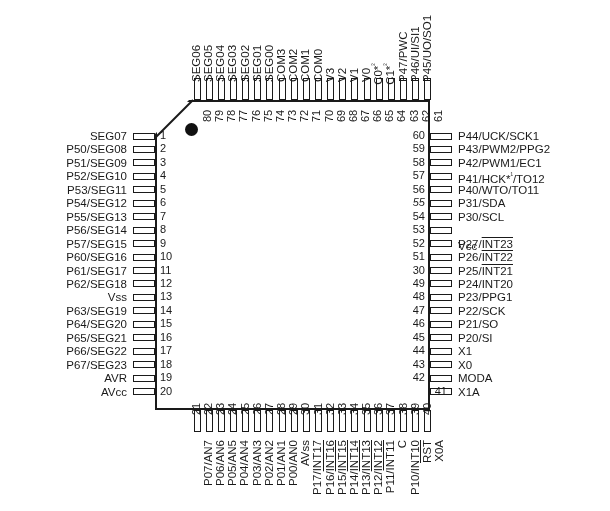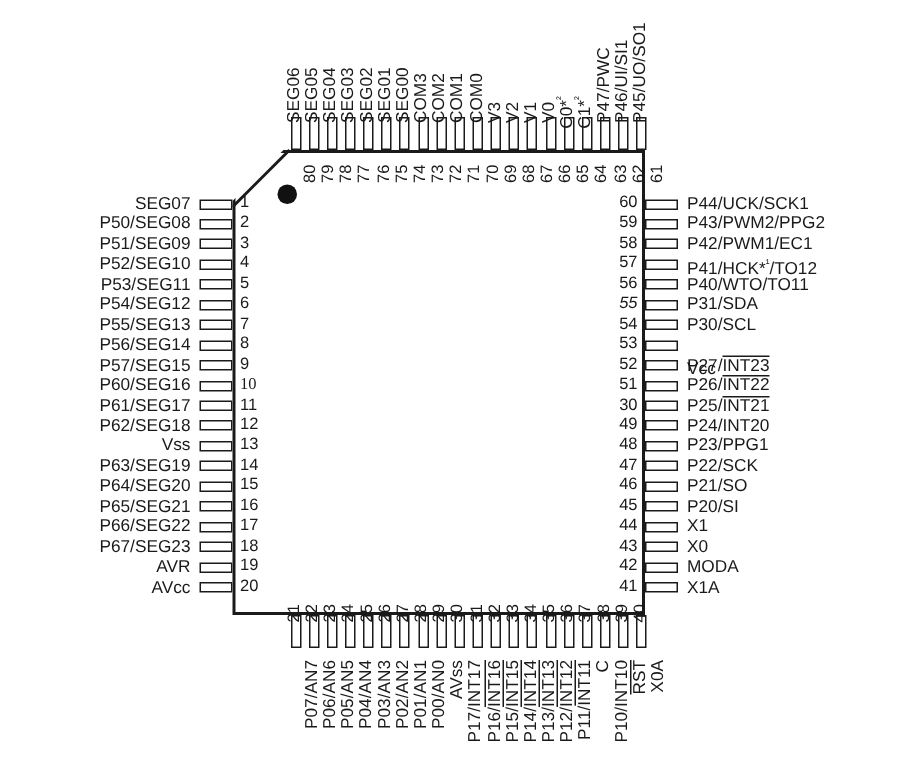--- a/index.html
+++ b/index.html
@@ -202,21 +202,21 @@
   <div id="numbers-layer">
       <div class="pinnum pinnum-left" style="left: 160px; top: 130px;">1</div>
       <div class="pinnum pinnum-left" style="left: 160px; top: 143.45px;">2</div>
       <div class="pinnum pinnum-left" style="left: 160px; top: 156.9px;">3</div>
       <div class="pinnum pinnum-left" style="left: 160px; top: 170.35px;">4</div>
       <div class="pinnum pinnum-left" style="left: 160px; top: 183.8px;">5</div>
       <div class="pinnum pinnum-left" style="left: 160px; top: 197.25px;">6</div>
       <div class="pinnum pinnum-left" style="left: 160px; top: 210.7px;">7</div>
       <div class="pinnum pinnum-left" style="left: 160px; top: 224.15px;">8</div>
       <div class="pinnum pinnum-left" style="left: 160px; top: 237.6px;">9</div>
-      <div class="pinnum pinnum-left" style="left: 160px; top: 251.05px; font-family: Liberation Serif, serif;">10</div>
+      <div class="pinnum pinnum-left" style="left: 160px; top: 251.05px;">10</div>
       <div class="pinnum pinnum-left" style="left: 160px; top: 264.5px;">11</div>
       <div class="pinnum pinnum-left" style="left: 160px; top: 277.95px;">12</div>
       <div class="pinnum pinnum-left" style="left: 160px; top: 291.4px;">13</div>
       <div class="pinnum pinnum-left" style="left: 160px; top: 304.85px;">14</div>
       <div class="pinnum pinnum-left" style="left: 160px; top: 318.3px;">15</div>
       <div class="pinnum pinnum-left" style="left: 160px; top: 331.75px;">16</div>
       <div class="pinnum pinnum-left" style="left: 160px; top: 345.2px;">17</div>
       <div class="pinnum pinnum-left" style="left: 160px; top: 358.65px; text-align: center;">18</div>
       <div class="pinnum pinnum-left" style="left: 160px; top: 372.1px;">19</div>
       <div class="pinnum pinnum-left" style="left: 160px; top: 385.55px;">20</div>
@@ -233,21 +233,21 @@
       <div class="pinnum pinnum-vert" style="left: 323.5px; top: 404px; transform-origin: left bottom;">31</div>
       <div class="pinnum pinnum-vert" style="left: 335.65px; top: 404px; transform-origin: left bottom;">32</div>
       <div class="pinnum pinnum-vert" style="left: 347.8px; top: 404px; transform-origin: left bottom;">33</div>
       <div class="pinnum pinnum-vert" style="left: 359.95px; top: 404px; transform-origin: left bottom;">34</div>
       <div class="pinnum pinnum-vert" style="left: 372.1px; top: 404px; transform-origin: left bottom;">35</div>
       <div class="pinnum pinnum-vert" style="left: 384.25px; top: 404px; transform-origin: left bottom;">36</div>
       <div class="pinnum pinnum-vert" style="left: 396.4px; top: 404px; transform-origin: left bottom;">37</div>
       <div class="pinnum pinnum-vert" style="left: 408.55px; top: 404px; transform-origin: left bottom;">38</div>
       <div class="pinnum pinnum-vert" style="left: 420.7px; top: 404px; transform-origin: left bottom;">39</div>
       <div class="pinnum pinnum-vert" style="left: 432.85px; top: 404px; transform-origin: left bottom;">40</div>
-      <div class="pinnum pinnum-right" style="left: 390px; width: 35px; top: 385.55px;">41</div>
+      <div class="pinnum pinnum-right" style="left: 412px; width: 35px; top: 385.55px;">41</div>
       <div class="pinnum pinnum-right" style="left: 390px; width: 35px; top: 372.1px;">42</div>
       <div class="pinnum pinnum-right" style="left: 390px; width: 35px; top: 358.65px;">43</div>
       <div class="pinnum pinnum-right" style="left: 390px; width: 35px; top: 345.2px;">44</div>
       <div class="pinnum pinnum-right" style="left: 390px; width: 35px; top: 331.75px;">45</div>
       <div class="pinnum pinnum-right" style="left: 390px; width: 35px; top: 318.3px;">46</div>
       <div class="pinnum pinnum-right" style="left: 390px; width: 35px; top: 304.85px;">47</div>
       <div class="pinnum pinnum-right" style="left: 390px; width: 35px; top: 291.4px;">48</div>
       <div class="pinnum pinnum-right" style="left: 390px; width: 35px; top: 277.95px;">49</div>
       <div class="pinnum pinnum-right" style="left: 390px; width: 35px; top: 264.5px;">30</div>
       <div class="pinnum pinnum-right" style="left: 390px; width: 35px; top: 251.05px;">51</div>

